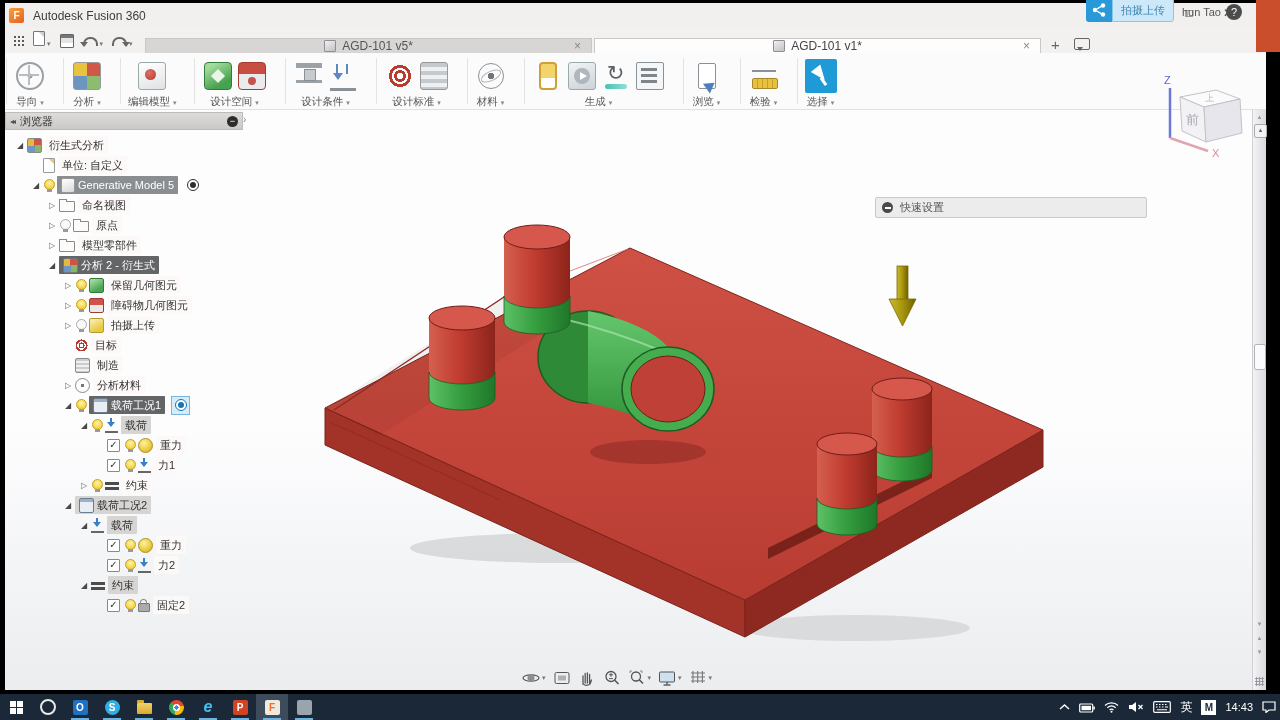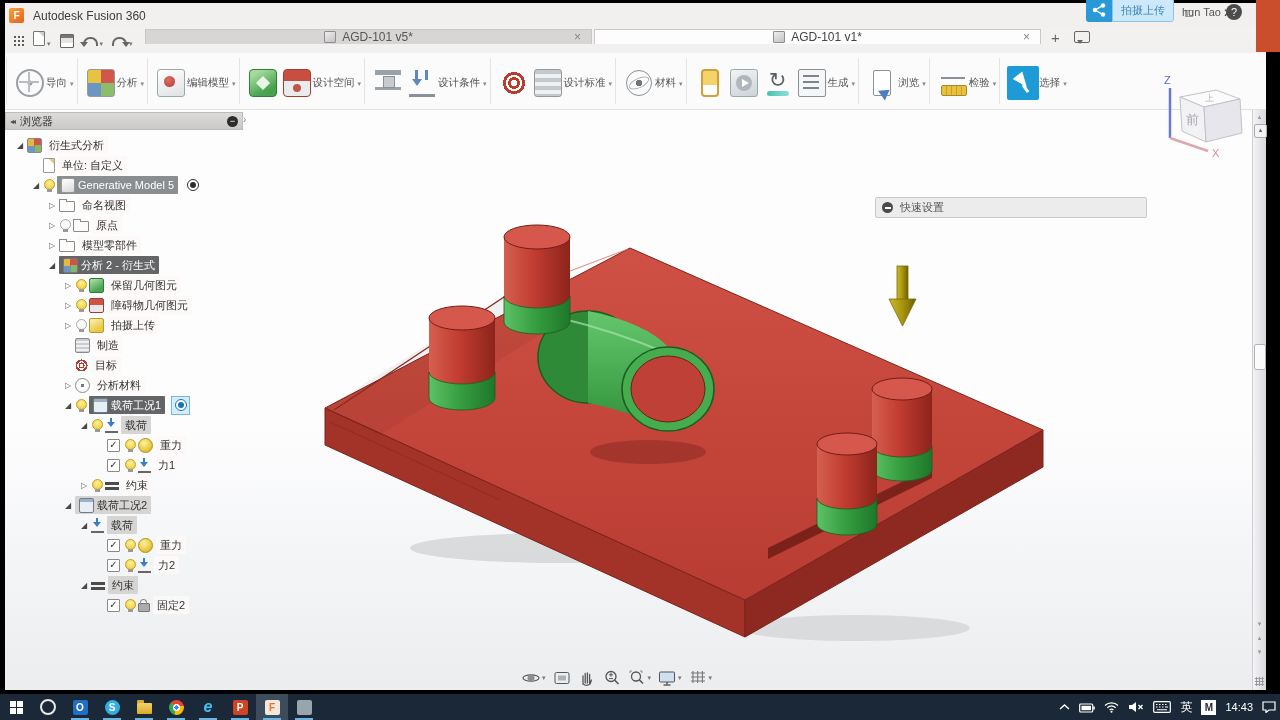--- a/index.html
+++ b/index.html
@@ -19,21 +19,21 @@
 #tabbar{position:absolute;left:5px;top:28px;width:1261px;height:25px;background:#f2f1f0;border-bottom:1px solid #d6d5d4;}
 #qat{position:absolute;left:4px;top:0;height:25px;display:flex;align-items:center;gap:9px;padding-left:4px;}
 .qic{position:relative;display:inline-block;}
 .qcaret{font-size:7px;color:#777;margin-left:2px;}
 .ic-app-grid{width:11px;height:11px;background-image:radial-gradient(#5a5a5a 1.1px,transparent 1.2px);background-size:4px 4px;}
 .ic-file{width:10px;height:13px;background:linear-gradient(225deg,#cfcfcf 3.5px,#fff 3.6px);border:1px solid #777;border-radius:1px;}
 .ic-save{width:12px;height:12px;background:linear-gradient(#777 3px,#e4e4e4 3px 8px,#fff 8px);border:1px solid #666;border-radius:1px;}
 .ic-undo{width:11px;height:7px;border:2px solid #666;border-bottom:none;border-radius:7px 7px 0 0;position:relative;margin-top:3px;}
 .ic-undo::after{content:"";position:absolute;left:-5px;top:3px;border:4px solid transparent;border-top:5px solid #666;}
 .ic-redo{transform:scaleX(-1);}
-#tabs{position:absolute;left:140px;top:1px;height:24px;display:flex;align-items:flex-start;}
+#tabs{position:absolute;left:140px;top:1px;height:24px;display:flex;align-items:flex-end;}
 .tab{width:445px;margin-right:2px;background:#d7d6d5;border:1px solid #c9c8c7;border-bottom:none;
   display:flex;align-items:center;justify-content:center;font-size:12px;color:#555;position:relative;}
 .tab.active{background:#fdfdfd;color:#444;}
 .tab-doc{width:10px;height:10px;margin-right:6px;background:linear-gradient(150deg,#efefef,#c2c2c4);border:1px solid #8f8f93;border-radius:1px;}
 .tab-close{position:absolute;right:10px;color:#888;font-size:12px;}
 .tab-extra{display:flex;align-items:center;font-size:15px;color:#666;margin-left:8px;gap:14px;}
 .ic-comment{width:14px;height:10px;border:1.4px solid #666;border-radius:2px;position:relative;margin-top:-2px;}
 .ic-comment::after{content:"";position:absolute;left:2px;bottom:-5px;border:3px solid transparent;border-top:4px solid #666;}
 #badge{position:absolute;left:1086px;top:-2px;height:24px;display:flex;align-items:stretch;z-index:5;}
 #badge-icon{width:26px;background:#2a99d8;border-radius:3px 0 0 3px;display:flex;align-items:center;justify-content:center;}
@@ -41,21 +41,21 @@
 #user{position:absolute;left:1182px;top:6px;font-size:11px;color:#555;}
 #help{position:absolute;left:1226px;top:4px;width:16px;height:16px;border-radius:50%;background:#4c4c4c;color:#fff;
   font-size:11px;display:flex;align-items:center;justify-content:center;}
 #orange-corner{position:absolute;left:1256px;top:0;width:24px;height:52px;background:#cb4e2c;z-index:6;}
 
 #toolbar{position:absolute;left:5px;top:53px;width:1261px;height:56px;background:#fcfbfb;border-bottom:1px solid #e2e1e0;
   display:flex;align-items:stretch;}
 .workspace{display:flex;align-items:center;padding:0 12px;font-size:12px;color:#333;}
 .workspace::after{content:"▾";font-size:8px;color:#777;margin-left:5px;}
 #toolbar-groups{display:flex;align-items:stretch;}
-.tgroup{display:flex;flex-direction:row;align-items:center;justify-content:flex-end;padding:3px 2px 0 6px;}
+.tgroup{display:flex;flex-direction:column;align-items:center;justify-content:flex-end;padding:3px 16px 0 6px;}
 .tgicons{display:flex;align-items:center;gap:2px;height:36px;}
 .tbslot{width:32px;height:34px;display:flex;align-items:center;justify-content:center;border-radius:2px;}
 .tbslot.active{background:#1e9bd7;}
 .tglabel{font-size:10.5px;color:#555;margin-top:1px;white-space:nowrap;}
 .tglabel::after{content:"▾";font-size:7px;color:#888;margin-left:3px;}
 .tsep{width:1px;background:#e6e4e2;margin:5px 1px;}
 .tbic{position:relative;display:inline-block;width:26px;height:26px;}
 .tbic-guide{width:24px;height:24px;border:2px solid #9aa0a6;border-radius:50%;background:radial-gradient(#9aa0a6 2.5px,transparent 2.6px);}
 .tbic-guide::before{content:"";position:absolute;left:10px;top:1px;width:2px;height:20px;background:#b9bec2;}
 .tbic-guide::after{content:"";position:absolute;top:10px;left:1px;height:2px;width:20px;background:#b9bec2;}
@@ -517,30 +517,30 @@
         <div class="trow" style="padding-left: 56px;">
           <span class="expander">▷</span>
           <span class="ic ic-bulb-outline-icon"></span>
           <span class="ic ic-starting-shape-icon"></span>
           <span class="tlabel hl-light">
             <span>拍摄上传</span>
           </span>
         </div>
         <div class="trow" style="padding-left: 56px;">
           <span class="expander"></span>
-          <span class="ic ic-manufacturing-icon"></span>
-          <span class="tlabel hl-light">
-            <span>制造</span>
+          <span class="ic ic-objectives-icon"></span>
+          <span class="tlabel hl-light">
+            <span>目标</span>
           </span>
         </div>
         <div class="trow" style="padding-left: 56px;">
           <span class="expander"></span>
-          <span class="ic ic-objectives-icon"></span>
-          <span class="tlabel hl-light">
-            <span>目标</span>
+          <span class="ic ic-manufacturing-icon"></span>
+          <span class="tlabel hl-light">
+            <span>制造</span>
           </span>
         </div>
         <div class="trow" style="padding-left: 56px;">
           <span class="expander">▷</span>
           <span class="ic ic-study-materials-icon"></span>
           <span class="tlabel hl-light">
             <span>分析材料</span>
           </span>
         </div>
         <div class="trow" style="padding-left: 56px;">

